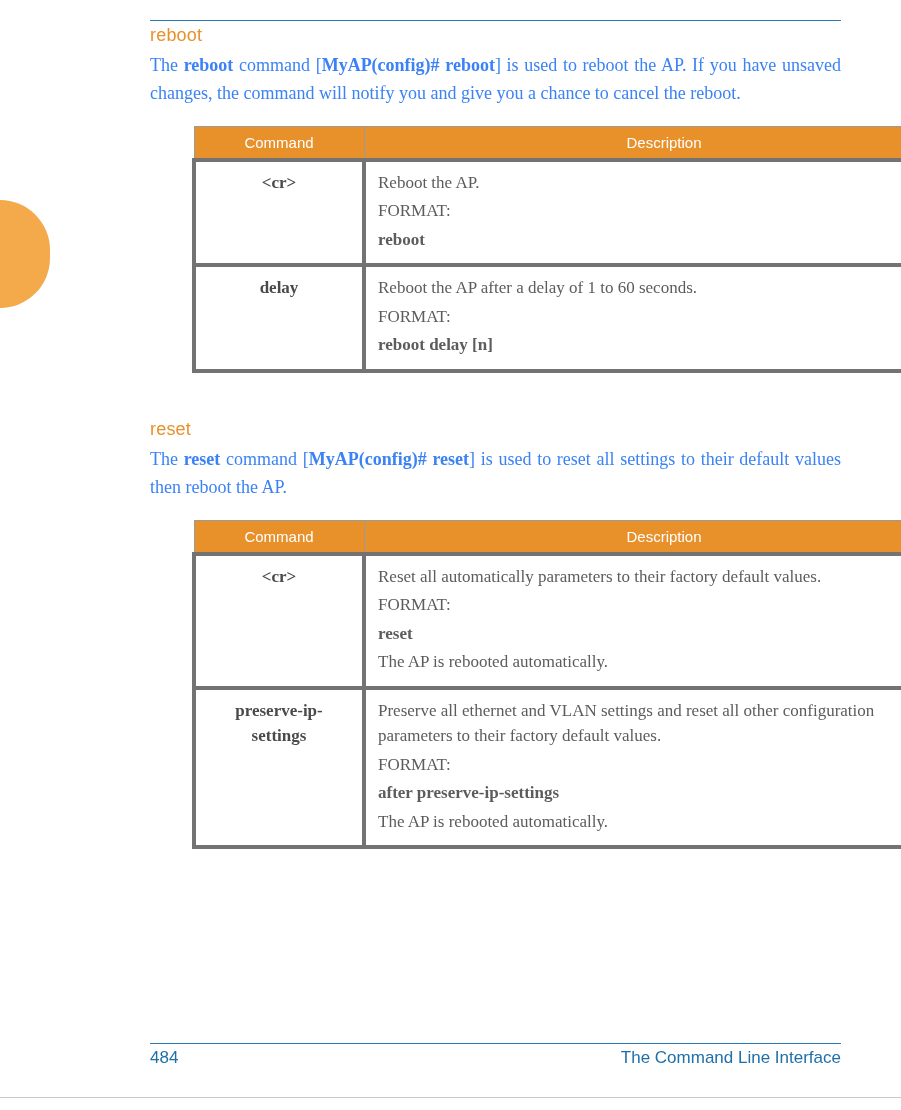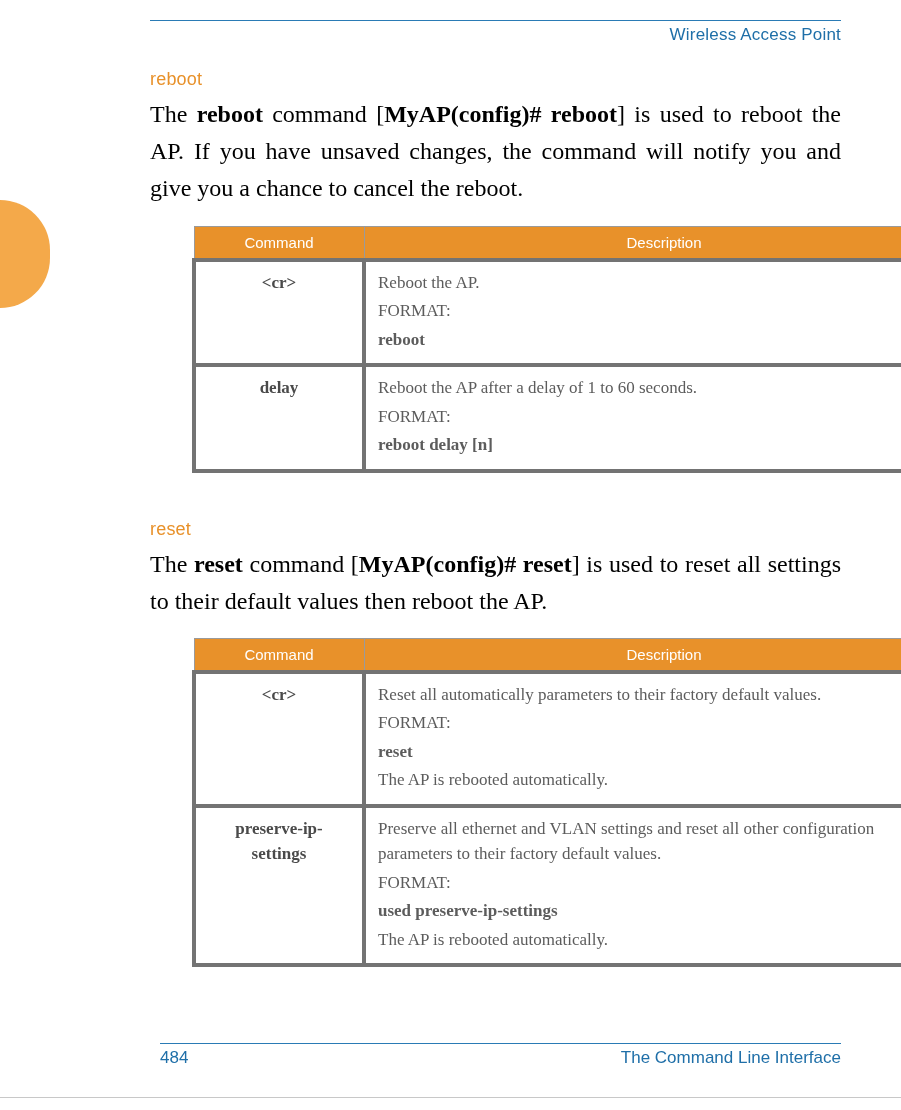--- a/index.html
+++ b/index.html
@@ -30,23 +30,23 @@
     }
     .section-title {
       color: #e8912a;
       font-family: Verdana, Geneva, sans-serif;
       font-size: 18px;
       font-weight: 400;
       margin-bottom: 6px;
       letter-spacing: 0.2px;
     }
     .body-text {
-      font-size: 24px;
+      font-size: 18px;
       line-height: 1.55;
-      color: #000000;
+      color: #3b82f6;
       text-align: justify;
       margin-bottom: 18px;
     }
     .body-text b { font-weight: 700; }
     .cmd-table {
       border-collapse: collapse;
       margin: 0 0 46px 42px;
       width: 774px;
       font-size: 17px;
     }
@@ -80,21 +80,21 @@
       top: 200px;
       width: 50px;
       height: 108px;
       background: #f4a94a;
       border-top-right-radius: 54px;
       border-bottom-right-radius: 54px;
     }
     .footer {
       position: absolute;
       bottom: 42px;
-      left: 160px;
+      left: 150px;
       right: 60px;
       text-align: right;
     }
     .footer-rule {
       border-top: 1px solid #2a7bb5;
       margin-bottom: 4px;
     }
     .footer-row {
       display: flex;
       justify-content: space-between;
@@ -112,21 +112,20 @@
     .sec2 { }
   </style>
 </head>
 <body>
 
 <div class="side-tab"></div>
 
 <div class="page">
 
   <div class="top-rule"></div>
-  <div class="doc-header">Wireless Access Point</div>
 
   <div class="section-title">reboot</div>
   <p class="body-text">
     <span>The </span><b>reboot</b><span> command [</span><b>MyAP(config)# reboot</b><span>] is used to reboot the AP. If you have unsaved changes, the command will notify you and give you a chance to cancel the reboot.</span>
   </p>
 
   <table class="cmd-table">
     <thead>
       <tr>
         <th class="col-cmd">Command</th>
@@ -174,21 +173,21 @@
             <div class="desc-line">FORMAT:</div>
             <div class="desc-line"><b>reset</b></div>
             <div class="desc-line">The AP is rebooted automatically.</div>
           </td>
         </tr>
         <tr>
           <td class="cmd-cell">preserve-ip-settings</td>
           <td>
             <div class="desc-line">Preserve all ethernet and VLAN settings and reset all other configuration parameters to their factory default values.</div>
             <div class="desc-line">FORMAT:</div>
-            <div class="desc-line"><b>used preserve-ip-settings</b></div>
+            <div class="desc-line"><b>after preserve-ip-settings</b></div>
             <div class="desc-line">The AP is rebooted automatically.</div>
           </td>
         </tr>
       </tbody>
     </table>
   </div>
 
   <div class="footer">
     <div class="footer-rule"></div>
     <div class="footer-row">

